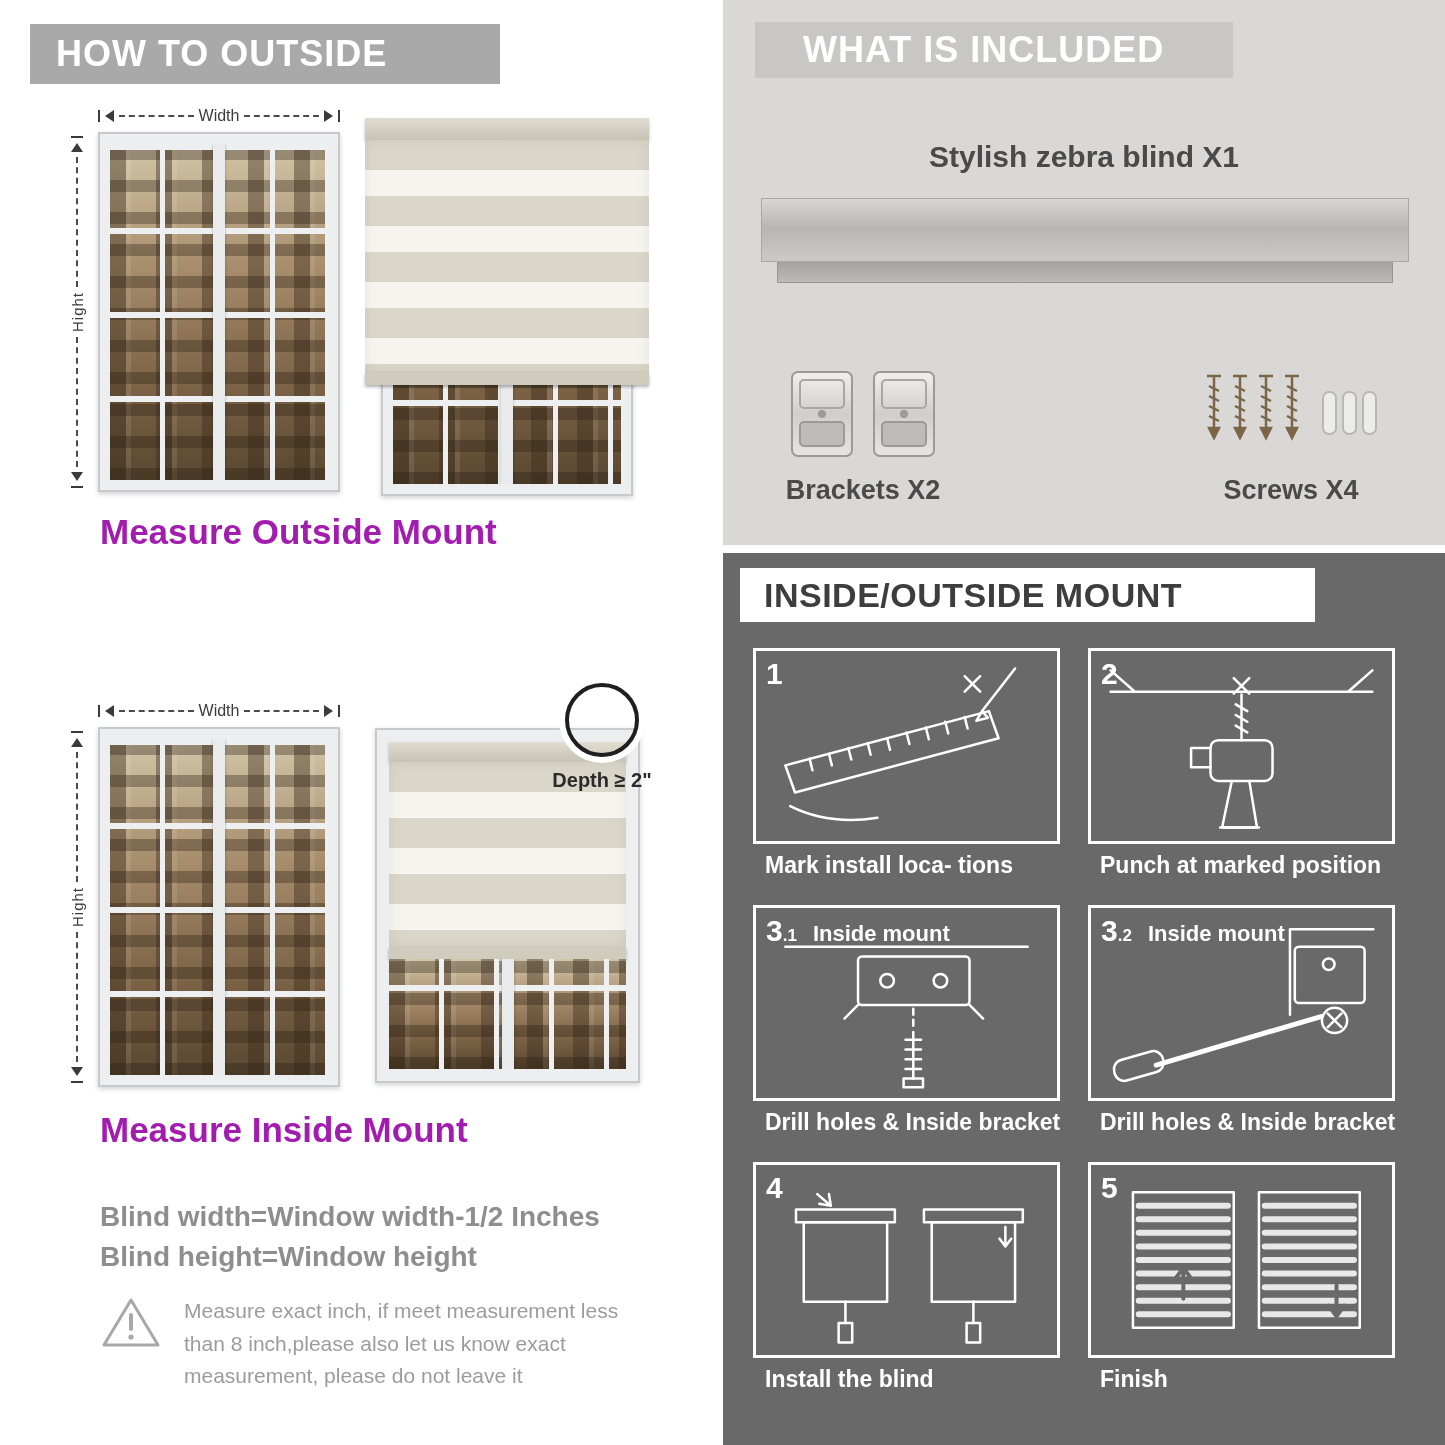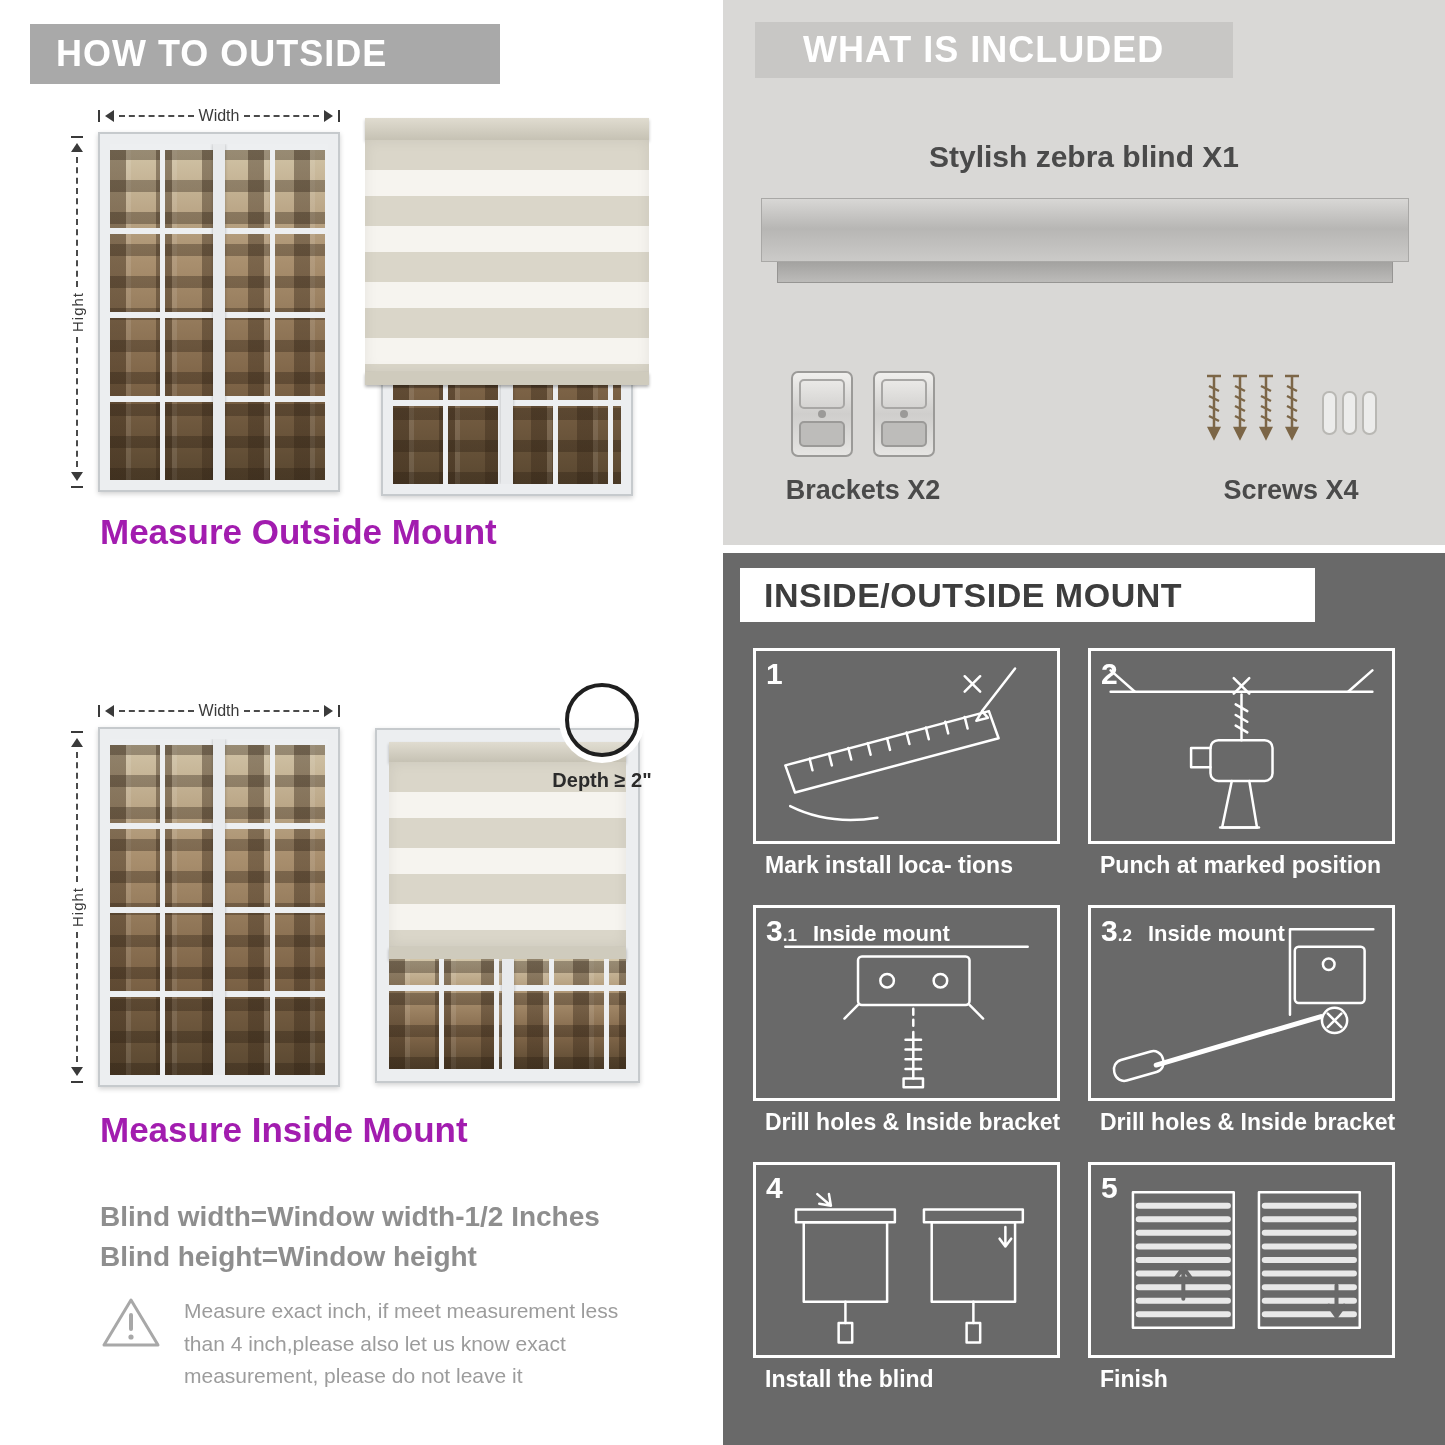--- a/index.html
+++ b/index.html
@@ -240,21 +240,21 @@
   <div class="sec-title" style="left:100px; top:1110px;">Measure Inside Mount</div>
   <div class="sec-line" style="left:100px; top:1201px;">Blind width=Window width-1/2 Inches</div>
   <div class="sec-line" style="left:100px; top:1241px;">Blind height=Window height</div>
 
   <div class="warning">
     <svg width="62" height="56" viewBox="0 0 62 56">
       <path d="M31 5 L58 50 H4 Z" fill="none" stroke="#a8a8a8" stroke-width="3" stroke-linejoin="round"></path>
       <path d="M31 20 v14" stroke="#a8a8a8" stroke-width="4" stroke-linecap="round"></path>
       <circle cx="31" cy="42" r="2.6" fill="#a8a8a8"></circle>
     </svg>
-    <div class="warning-text">Measure exact inch, if meet measurement less than 4 inch,please also let us know exact measurement, please do not leave it</div>
+    <div class="warning-text">Measure exact inch, if meet measurement less than 8 inch,please also let us know exact measurement, please do not leave it</div>
   </div>
 
   <div class="included">
     <div class="included-banner">WHAT IS INCLUDED</div>
     <div class="product-name">Stylish zebra blind X1</div>
     <div class="rail-top"></div>
     <div class="rail-bottom"></div>
 
     <div class="item item-brackets">
       <div class="item-icons">

